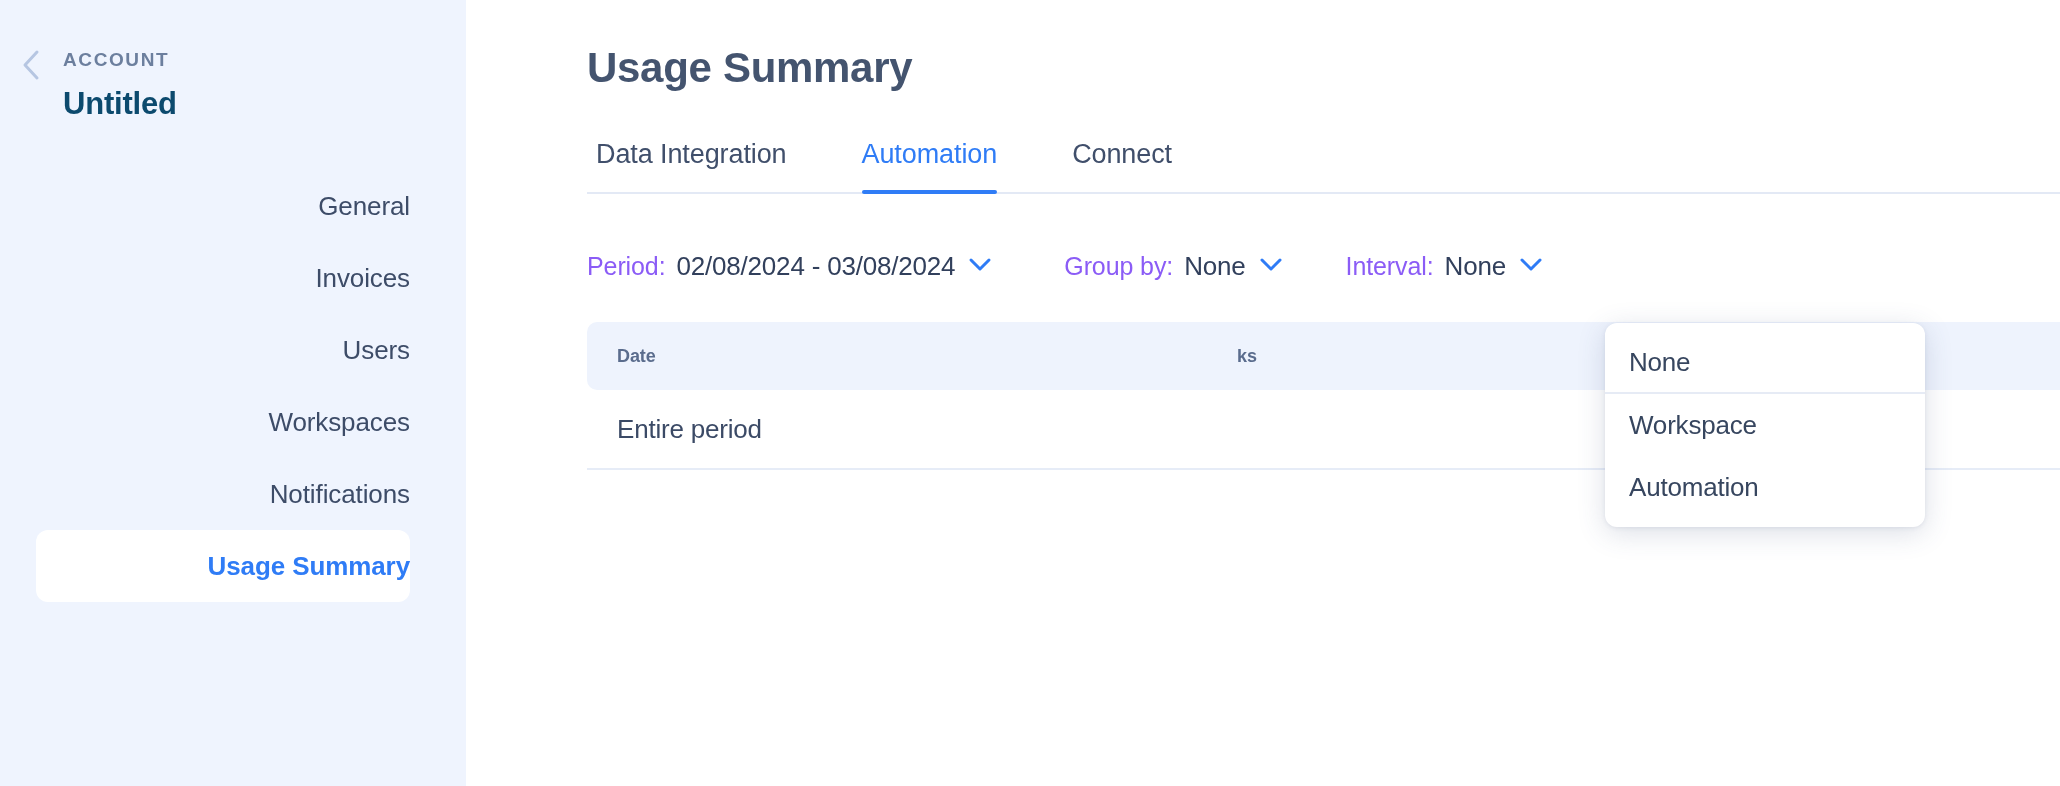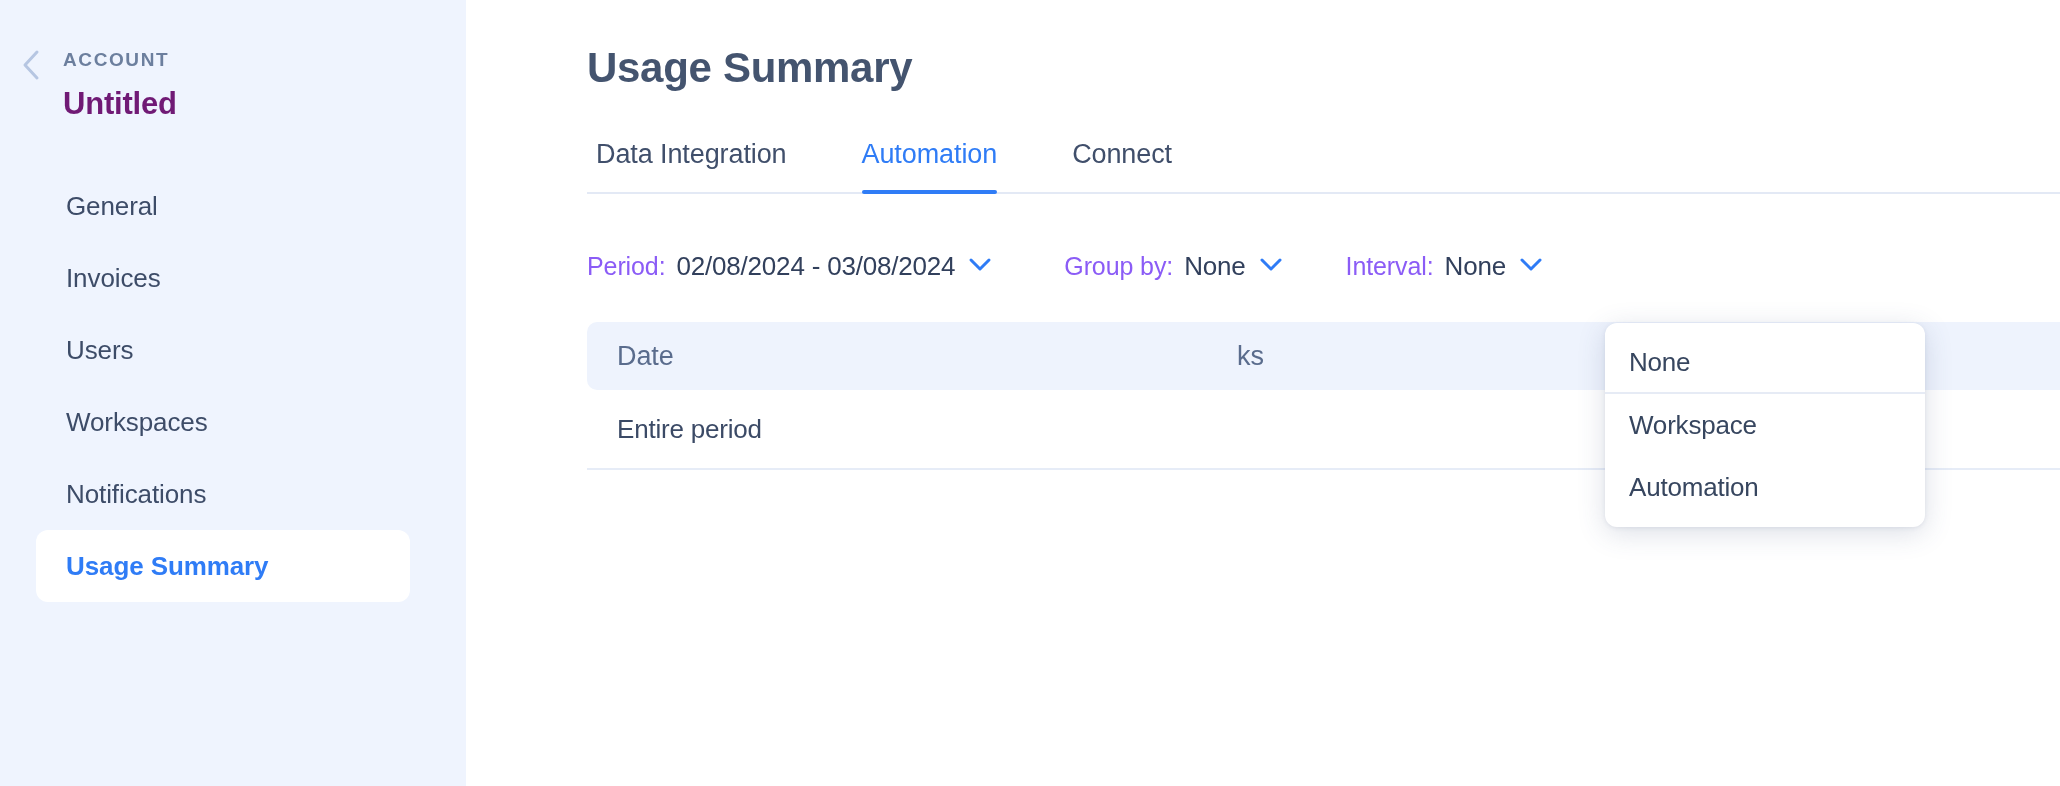--- a/index.html
+++ b/index.html
@@ -59,41 +59,42 @@
     font-weight: bold;
     letter-spacing: 1.6px;
     color: #6c7f9e;
     line-height: 1;
     padding-top: 6px;
   }
 
   .account-title {
     font-size: 31px;
     font-weight: bold;
-    color: #701a75;
+    color: #0c4a6e;
     line-height: 1;
     padding-top: 19px;
     letter-spacing: -0.2px;
   }
 
   .nav {
     margin-top: 51px;
     padding: 0 56px 0 0;
   }
 
   .nav-item {
     height: 72px;
     display: flex;
     align-items: center;
     padding-left: 66px;
     font-size: 26px;
     color: #3d4c68;
     border-radius: 12px;
     cursor: pointer;
     letter-spacing: -0.1px;
+    justify-content: flex-end;
   }
 
   .nav-item.active {
     background: #ffffff;
     color: #2f7cf6;
     font-weight: bold;
     margin-left: 36px;
     padding-left: 30px;
   }
 
@@ -187,22 +188,22 @@
 
   .thead {
     height: 68px;
     background: #eef3fd;
     border-radius: 10px;
     display: flex;
     align-items: center;
   }
 
   .th {
-    font-size: 27px;
-    font-weight: normal;
+    font-size: 18px;
+    font-weight: bold;
     color: #5a6c8d;
     letter-spacing: -0.1px;
   }
   .th.date { padding-left: 30px; width: 620px; }
   .th.tasks { padding-left: 30px; }
 
   .trow {
     height: 80px;
     display: flex;
     align-items: center;

